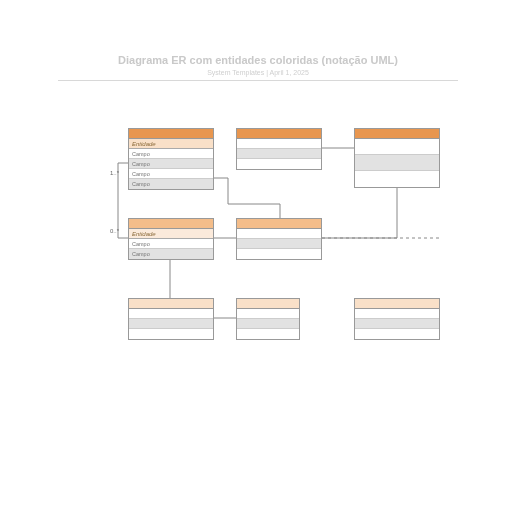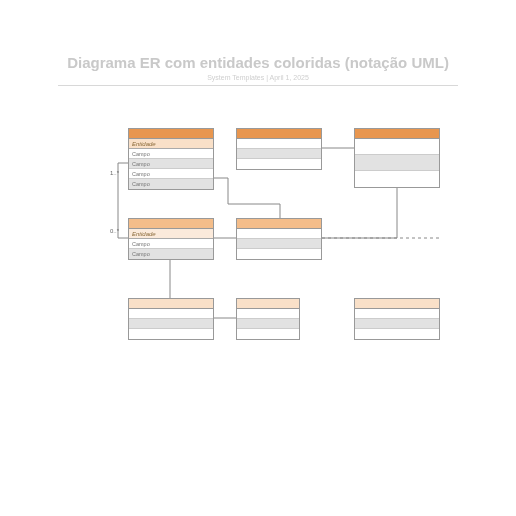--- a/index.html
+++ b/index.html
@@ -9,21 +9,21 @@
     background: #fff;
     font-family: Arial, Helvetica, sans-serif;
     position: relative;
     overflow: hidden;
   }
   .header {
     text-align: center;
     padding-top: 54px;
   }
   .title {
-    font-size: 15px;
+    font-size: 11px;
     font-weight: bold;
     color: #c9c9c9;
   }
   .subtitle {
     font-size: 7px;
     color: #cfcfcf;
     margin-top: 3px;
   }
   .hr {
     border: none;

